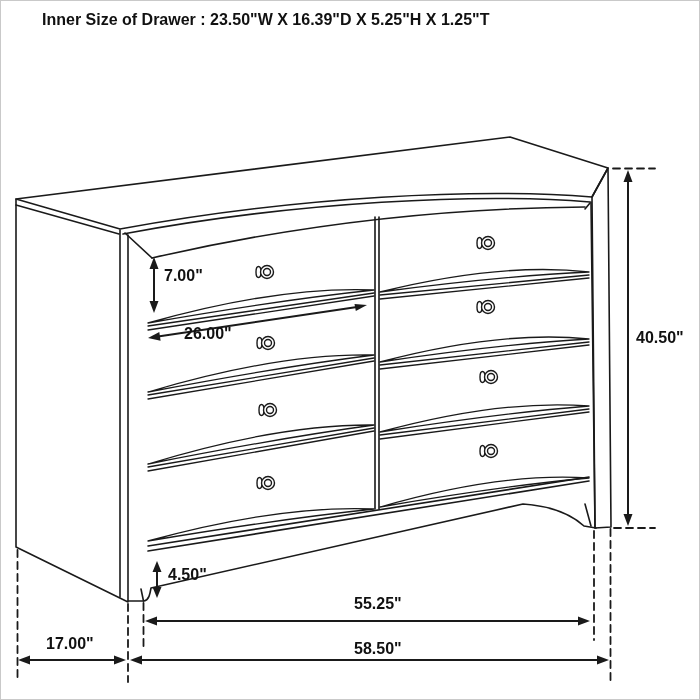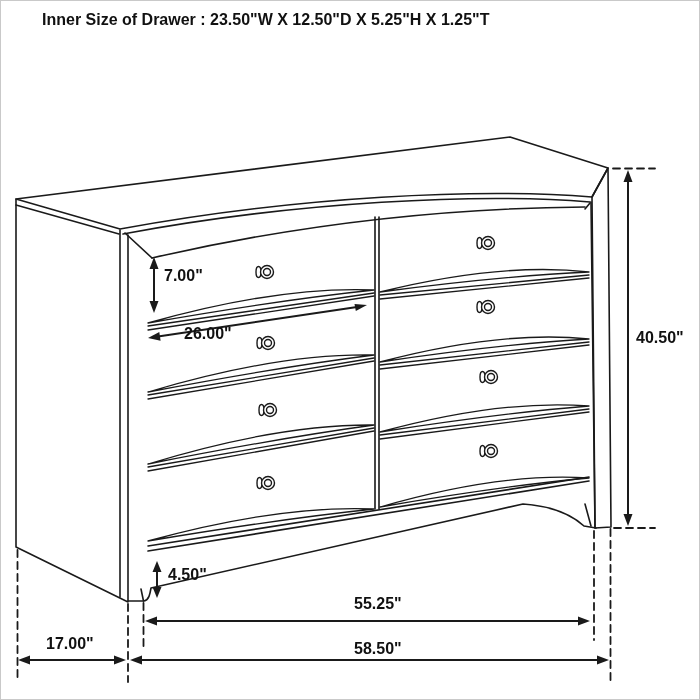--- a/index.html
+++ b/index.html
@@ -162,21 +162,21 @@
       <path d="M140,660 L599,660"></path>
       <polygon points="130,660 142,655.5 142,664.5" fill="#1a1a1a" stroke="none"></polygon>
       <polygon points="609,660 597,655.5 597,664.5" fill="#1a1a1a" stroke="none"></polygon>
 
       <path d="M28,660 L116,660"></path>
       <polygon points="18,660 30,655.5 30,664.5" fill="#1a1a1a" stroke="none"></polygon>
       <polygon points="126,660 114,655.5 114,664.5" fill="#1a1a1a" stroke="none"></polygon>
     </g>
   </svg>
 
-  <div class="title">Inner Size of Drawer : 23.50"W X 12.50"D X 5.25"H X 1.25"T</div>
+  <div class="title">Inner Size of Drawer : 23.50"W X 16.39"D X 5.25"H X 1.25"T</div>
 
   <div class="dim-label lbl-7">7.00"</div>
   <div class="dim-label lbl-26">26.00"</div>
   <div class="dim-label lbl-40">40.50"</div>
   <div class="dim-label lbl-45">4.50"</div>
   <div class="dim-label lbl-5525">55.25"</div>
   <div class="dim-label lbl-5850">58.50"</div>
   <div class="dim-label lbl-17">17.00"</div>
 </div>
 

